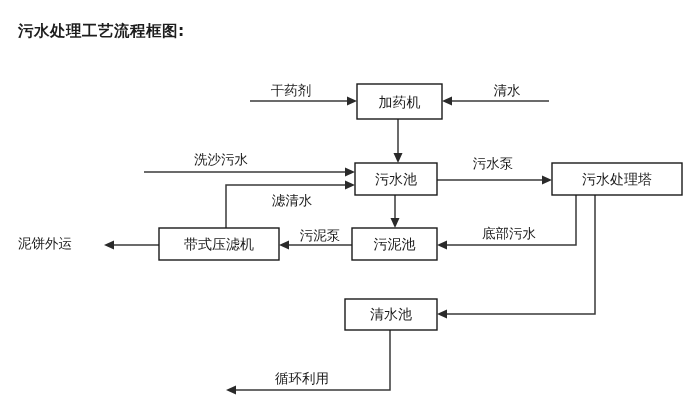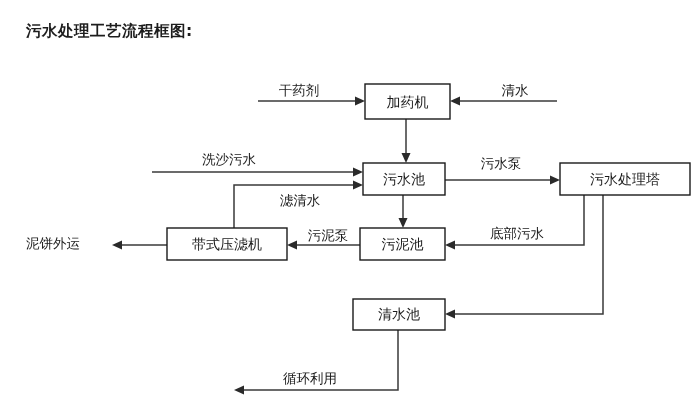--- a/index.html
+++ b/index.html
@@ -10,21 +10,21 @@
   body {
     width: 700px;
     height: 420px;
     font-family: "DejaVu Sans", "Liberation Sans", sans-serif;
     color: #1a1a1a;
     position: relative;
     overflow: hidden;
   }
   #diagram-root {
     position: absolute;
-    left: 12px; top: 0;
+    left: 4px; top: 0;
     width: 628px;
     height: 420px;
   }
   .title-text {
     font-size: 15.5px;
     font-weight: bold;
     fill: #1d1d1d;
     letter-spacing: 0.5px;
   }
   .node-rect {

